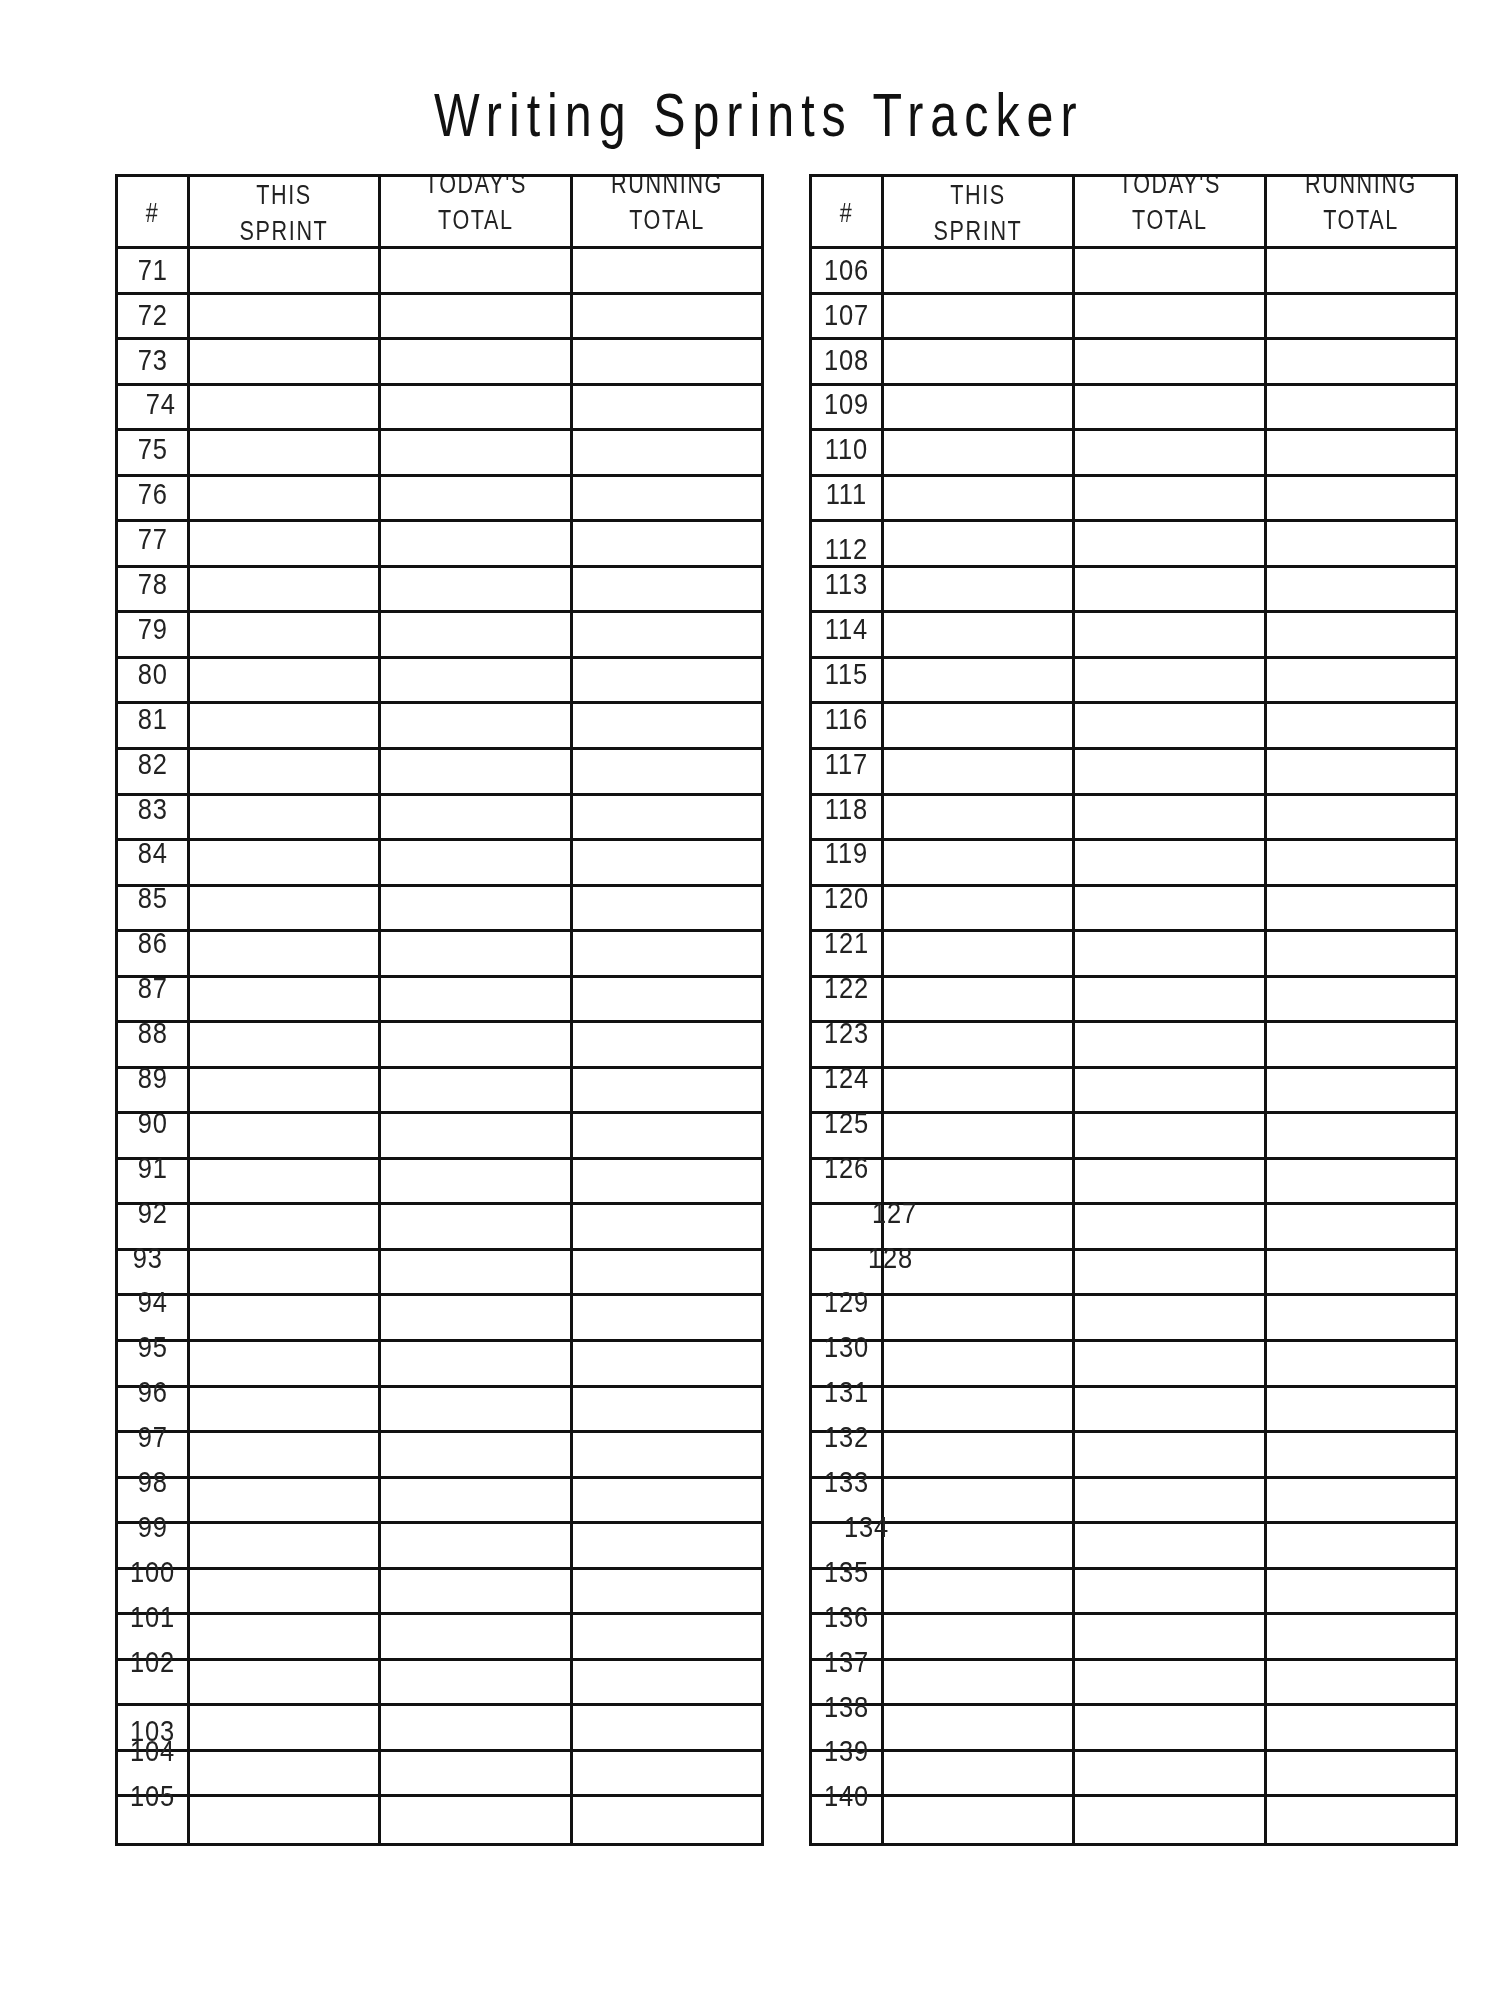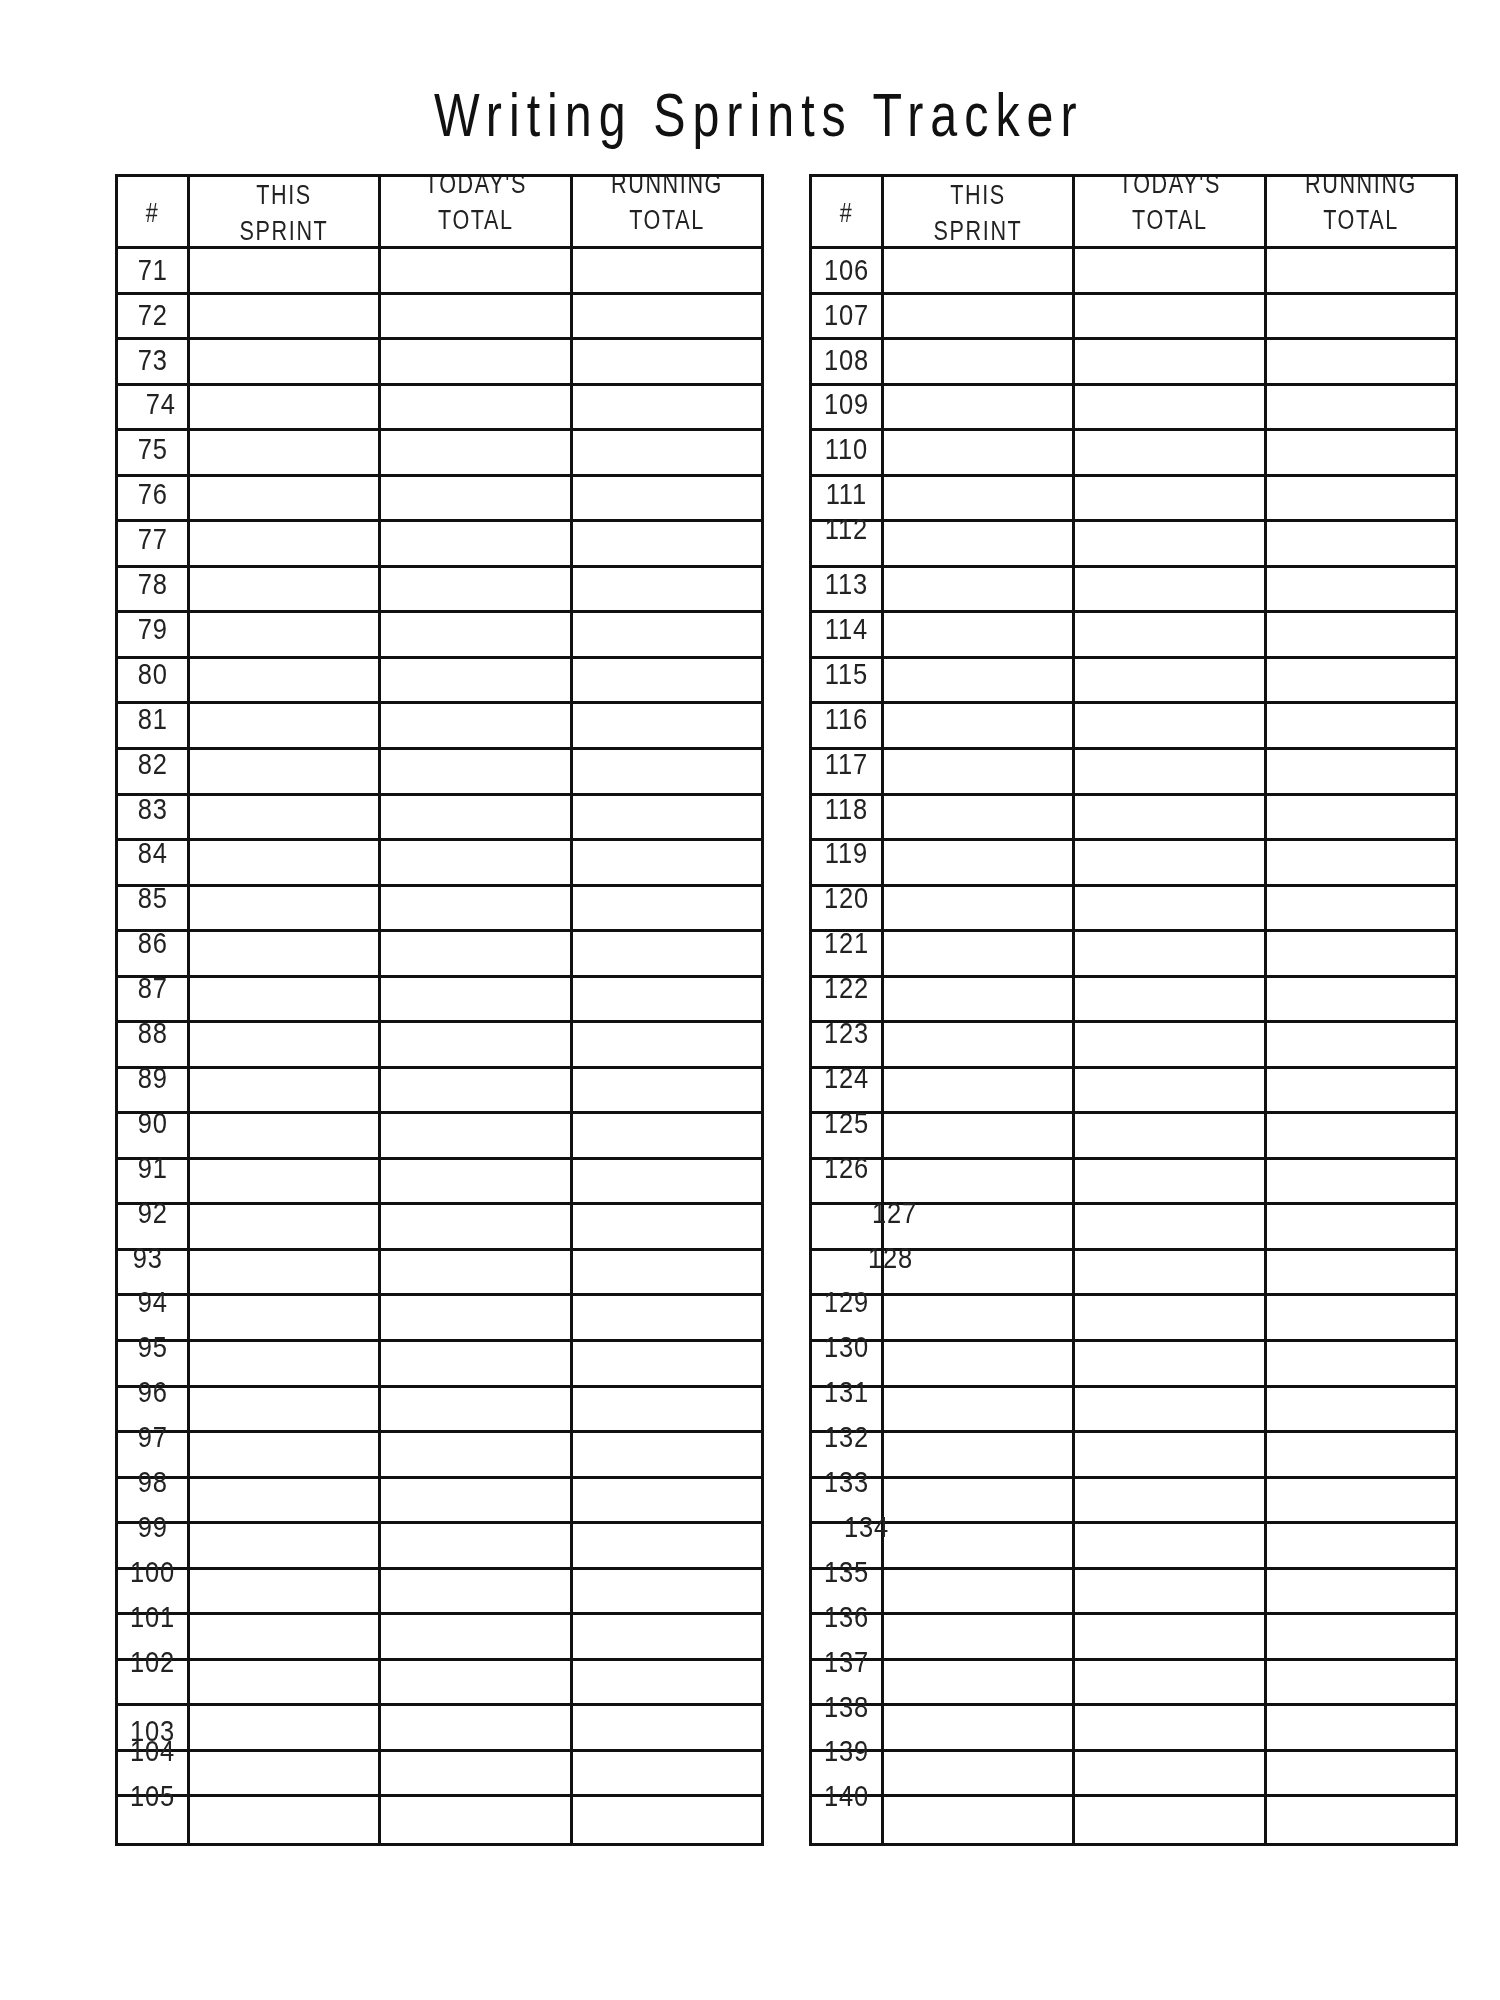--- a/index.html
+++ b/index.html
@@ -388,21 +388,21 @@
     <div class="cell" style="left: 455px; width: 188px; top: 1574.91px; height: 42.5429px;"></div>
     <div class="cell" style="left: 72px; width: 188px; top: 1620.46px; height: 42.5429px;"></div>
     <div class="cell" style="left: 263px; width: 189px; top: 1620.46px; height: 42.5429px;"></div>
     <div class="cell" style="left: 455px; width: 188px; top: 1620.46px; height: 42.5429px;"></div>
     <div class="num" style="left: 0px; width: 69px; top: 77.7714px;"><span>106</span></div>
     <div class="num" style="left: 0px; width: 69px; top: 122.671px;"><span>107</span></div>
     <div class="num" style="left: 0px; width: 69px; top: 167.571px;"><span>108</span></div>
     <div class="num" style="left: 0px; width: 69px; top: 212.471px;"><span>109</span></div>
     <div class="num" style="left: 0px; width: 69px; top: 257.371px;"><span>110</span></div>
     <div class="num" style="left: 0px; width: 69px; top: 302.271px;"><span>111</span></div>
-    <div class="num" style="left: 0px; width: 69px; top: 337px;"><span>112</span></div>
+    <div class="num" style="left: 0px; width: 69px; top: 357px;"><span>112</span></div>
     <div class="num" style="left: 0px; width: 69px; top: 392.071px;"><span>113</span></div>
     <div class="num" style="left: 0px; width: 69px; top: 436.971px;"><span>114</span></div>
     <div class="num" style="left: 0px; width: 69px; top: 481.871px;"><span>115</span></div>
     <div class="num" style="left: 0px; width: 69px; top: 526.771px;"><span>116</span></div>
     <div class="num" style="left: 0px; width: 69px; top: 571.671px;"><span>117</span></div>
     <div class="num" style="left: 0px; width: 69px; top: 616.571px;"><span>118</span></div>
     <div class="num" style="left: 0px; width: 69px; top: 661.471px;"><span>119</span></div>
     <div class="num" style="left: 0px; width: 69px; top: 706.371px;"><span>120</span></div>
     <div class="num" style="left: 0px; width: 69px; top: 751.271px;"><span>121</span></div>
     <div class="num" style="left: 0px; width: 69px; top: 796.171px;"><span>122</span></div>

